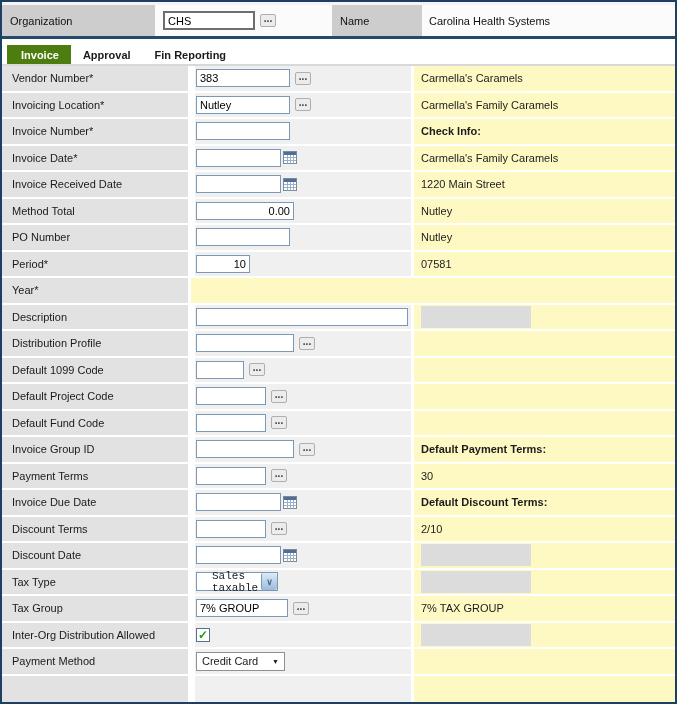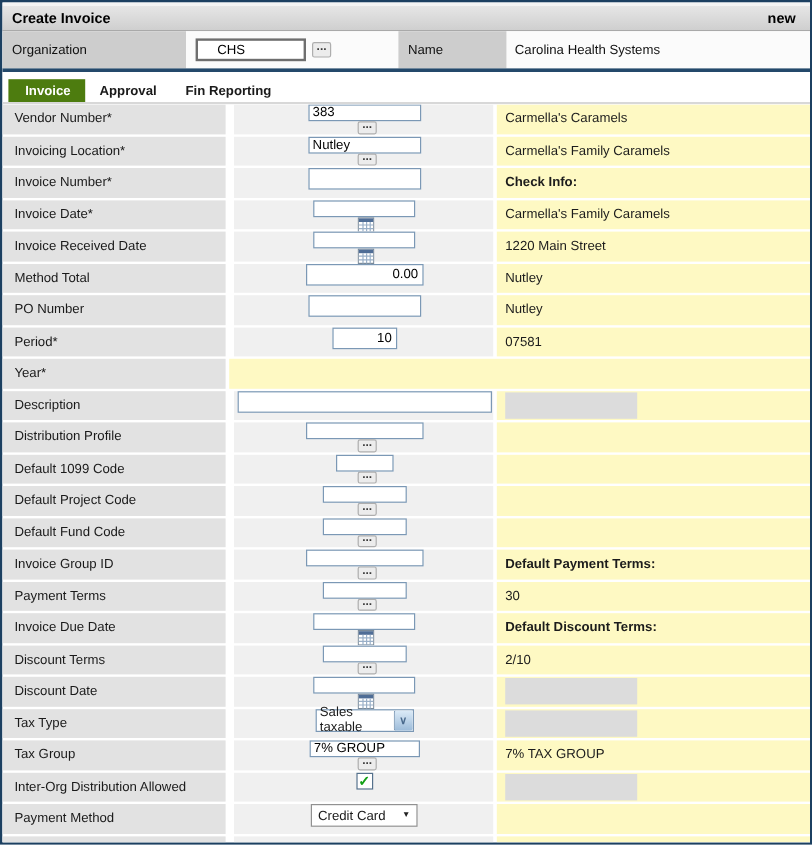--- a/index.html
+++ b/index.html
@@ -14,67 +14,63 @@
     height:20px;background:linear-gradient(#e6e6e6,#cfcfcf);
     border-bottom:1px solid #a9a9a9;display:flex;align-items:center;
     justify-content:space-between;padding:0 12px 0 8px;
     font-size:12px;font-weight:bold;color:#000;
   }
   
   .org-row{height:31px;background:#fbfbfb;display:flex;align-items:stretch;font-size:11px;color:#111;}
   .org-label,.name-label{width:153px;background:#cdcdcd;display:flex;align-items:center;padding-left:8px;box-sizing:border-box;}
   .name-label{width:90px;margin-left:2px;}
   .org-input-zone{width:175px;display:flex;align-items:center;padding-left:8px;box-sizing:border-box;}
-  .org-input{width:92px;height:19px;border:2px solid #6e6e6e;box-sizing:border-box;padding:0 16px;font-size:11px;background:#fff;}
+  .org-input{width:92px;height:19px;border:2px solid #6e6e6e;box-sizing:border-box;padding:0 3px;font-size:11px;background:#fff;}
   .name-value{flex:1;display:flex;align-items:center;padding-left:7px;}
   .navline{height:3px;background:#24496b;}
   
   .tabbar{height:27px;box-sizing:border-box;background:#fff;border-bottom:2px solid #d8d8d8;display:flex;align-items:flex-end;padding-left:5px;}
   .tab{padding:4px 12px 3px;font-size:11px;font-weight:bold;color:#1a1a1a;cursor:default;}
   .tab.active{background:#4d7c0f;color:#fff;padding-left:14px;}
   
   .form{flex:1;display:flex;flex-direction:column;background:#fff;overflow:hidden;}
   .row{display:flex;height:26.5px;box-sizing:border-box;border-bottom:2px solid #fff;font-size:11px;color:#1a1a1a;border-radius:12px;}
   .row.filler{flex:1;height:auto;border-bottom:none;}
   .c-label{width:186px;background:#e2e2e2;display:flex;align-items:center;padding-left:10px;box-sizing:border-box;}
-  .c-content{margin-left:7px;width:216px;background:#f0f0f0;display:flex;align-items:center;padding-left:1px;box-sizing:border-box;flex-direction:column;}
+  .c-content{margin-left:7px;width:216px;background:#f0f0f0;display:flex;align-items:center;padding-left:1px;box-sizing:border-box;}
   .c-info{margin-left:3px;flex:1;background:#fef9c3;display:flex;align-items:center;padding-left:7px;box-sizing:border-box;}
   .info-text{color:#1c1c1c;}
   .info-text.bold{font-weight:bold;}
   
   .txt{height:18px;border:1px solid #7b98b5;box-sizing:border-box;padding:0 3px;font-size:11px;background:#fff;color:#000;}
   .num{text-align:right;}
   .w48{width:48px}.w54{width:54px}.w70{width:70px}.w85{width:85px}
   .w92{width:92px}.w94{width:94px}.w98{width:98px}.w212{width:212px}
   .lookup{
     width:16px;height:13px;margin-left:5px;background:#ececec;border:1px solid #aeaeae;
     border-radius:2px;font-size:10px;font-weight:bold;color:#3a3a3a;line-height:0;
     display:flex;align-items:center;justify-content:center;padding:0 0 3px 0;cursor:default;
   }
   .cal{margin-left:2px;display:flex;align-items:center;}
   .selectbox{display:inline-flex;align-items:stretch;width:82px;height:19px;border:1px solid #7b98b5;background:#fff;box-sizing:border-box;}
-  .sel-text{flex:1;display:flex;align-items:center;padding-left:3px;}
+  .sel-text{flex:1;display:flex;align-items:center;padding-left:15px;font-family:Liberation Mono, monospace;}
   .sel-btn{width:15px;background:linear-gradient(#dcebf8,#9cbbd9);border-left:1px solid #7b98b5;border-radius:2px;display:flex;align-items:center;justify-content:center;font-size:9px;font-weight:bold;color:#4a6a8d;}
   .flatselect{width:89px;height:19px;border:1px solid #919191;background:#fff;display:inline-flex;align-items:center;justify-content:space-between;padding:0 5px;box-sizing:border-box;}
   .flat-arrow{font-size:7px;color:#222;}
   .checkbox{width:14px;height:14px;border:1px solid #55718c;background:#fff;box-sizing:border-box;display:flex;align-items:center;justify-content:center;}
   .checkbox span{color:#12a015;font-weight:bold;font-size:12px;line-height:1;}
   .infobox{width:110px;height:22px;background:#dcdcdc;}
 </style>
 </head>
 <body>
 
 <div class="window">
 
   <div class="top-strip"></div>
 
-  <div class="titlebar">
-    <span>Create Invoice</span>
-    <span>new</span>
-  </div>
 
   <div class="org-row">
     <div class="org-label">Organization</div>
     <div class="org-input-zone">
       <input type="text" class="org-input" value="CHS" style="">
       <button class="lookup">...</button>
     </div>
     <div class="name-label">Name</div>
     <div class="name-value">Carolina Health Systems</div>
   </div>

